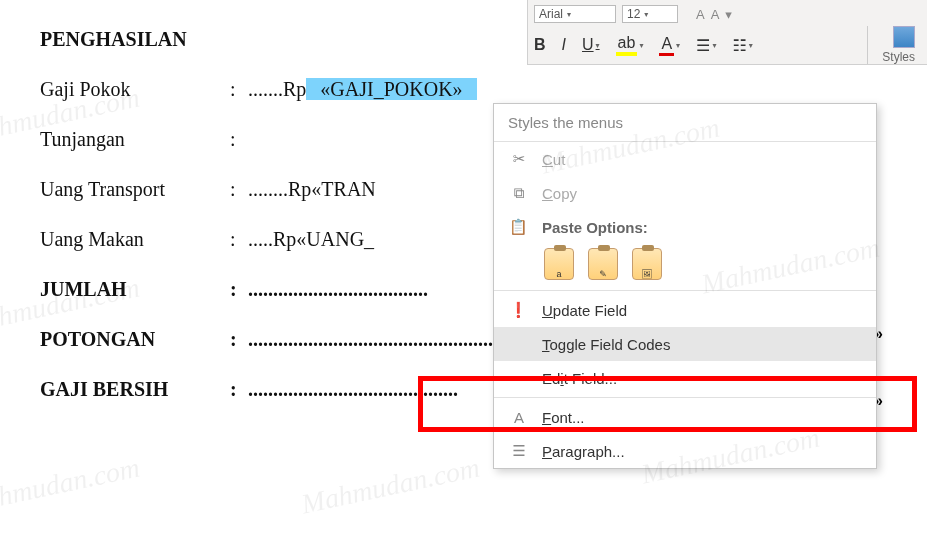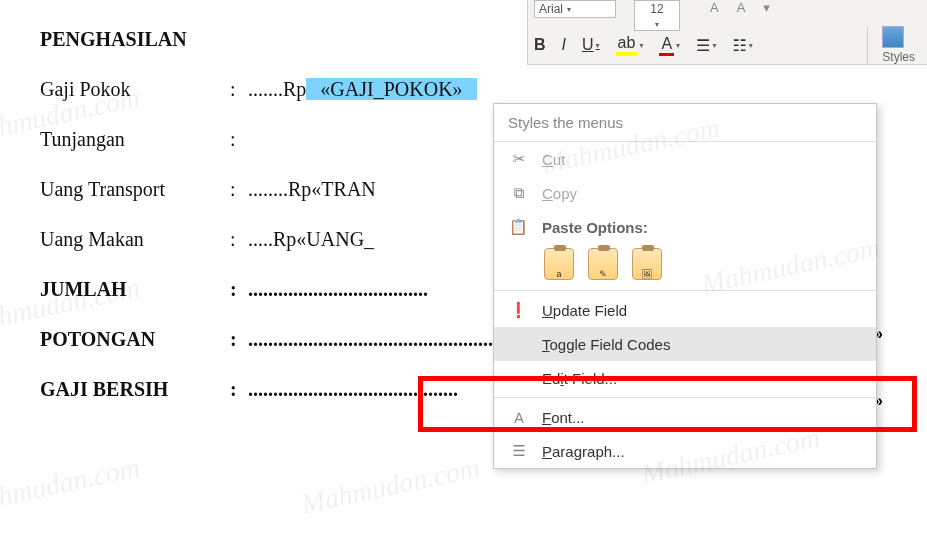--- a/index.html
+++ b/index.html
@@ -27,36 +27,36 @@
       align-items: center;
       padding: 4px 8px;
     }
     .ribbon-row1 {
       position: absolute;
       top: 0;
       left: 6px;
       right: 6px;
       height: 28px;
       display: flex;
-      align-items: flex-start;
-      gap: 18px;
+      align-items: center;
+      gap: 6px;
       font-size: 13px;
       color: #555;
     }
     .font-sel, .size-sel {
       background: #fff;
       border: 1px solid #bbb;
       padding: 1px 4px;
       font-size: 12px;
       display: inline-flex;
       align-items: center;
       gap: 4px;
     }
     .font-sel { width: 82px; }
-    .size-sel { width: 46px; flex-direction: column; }
+    .size-sel { width: 56px; }
     .chev { font-size: 8px; color: #666; }
     .ribbon-row2 {
       position: absolute;
       top: 30px;
       left: 6px;
       right: 6px;
       height: 30px;
       display: flex;
       align-items: center;
       gap: 16px;
@@ -64,21 +64,21 @@
       color: #333;
     }
     .rbtn { display: inline-flex; align-items: center; gap: 2px; cursor: pointer; }
     .styles-group {
       border-left: 1px solid #ccc;
       padding-left: 14px;
       font-size: 12px;
       color: #666;
       display: flex;
       flex-direction: column;
-      align-items: flex-start;
+      align-items: flex-end;
       margin-left: auto;
       margin-right: 6px;
     }
     .styles-swatch {
       width: 22px; height: 22px;
       border: 1px solid #aac;
       background: linear-gradient(#6fa8dc,#3d85c6);
       margin-bottom: 2px;
     }
     

